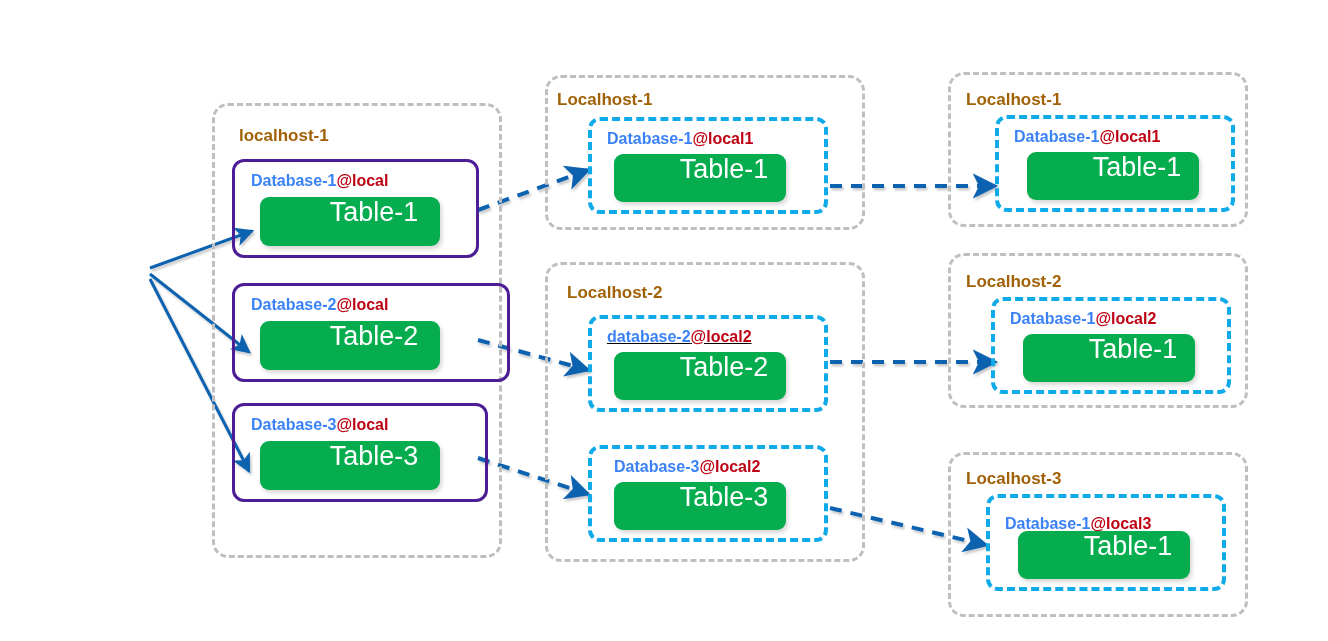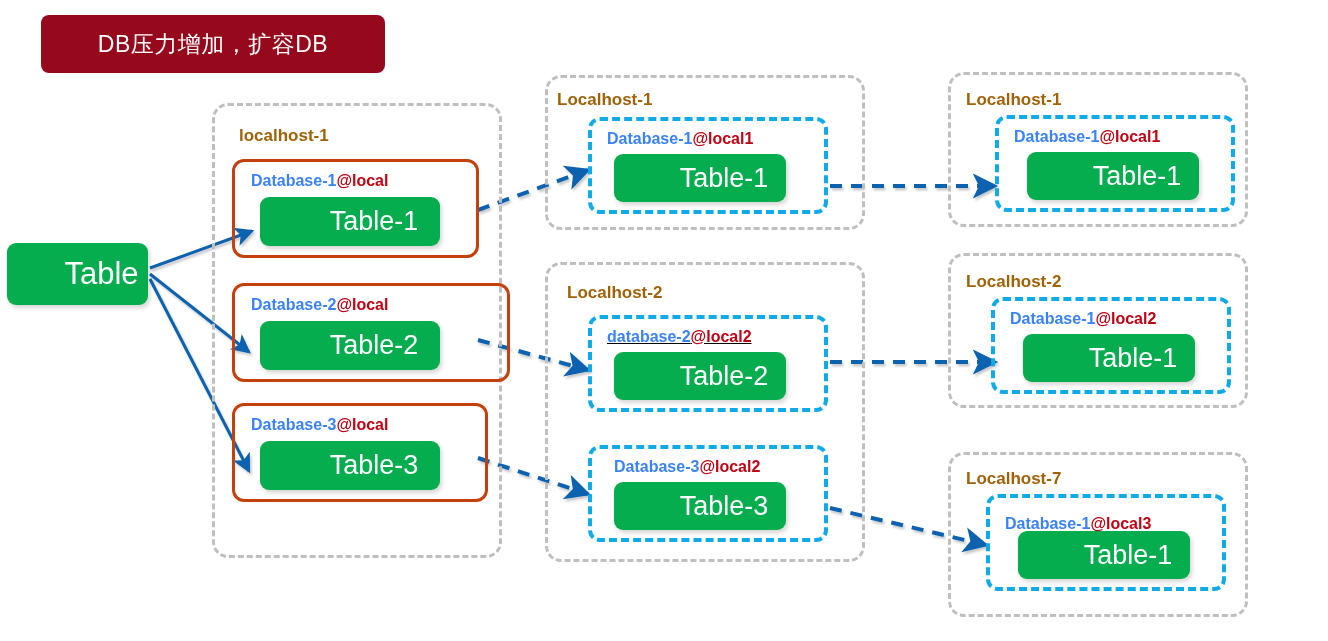--- a/index.html
+++ b/index.html
@@ -34,21 +34,20 @@
     font-size: 23px;
     letter-spacing: 0.5px;
   }
 
   
   .table-pill {
     background: #05AD4E;
     border-radius: 9px;
     color: #ffffff;
     display: flex;
-    align-items: center;
     justify-content: center;
     box-shadow: 2px 3px 4px rgba(0,0,0,0.16);
     box-sizing: border-box;
     padding-left: 48px;
   }
   .root-table {
     position: absolute;
     left: 7px;
     top: 243px;
     width: 141px;
@@ -73,21 +72,21 @@
   }
 
   
   .db-box {
     position: absolute;
     box-sizing: border-box;
     border-radius: 12px;
     background: transparent;
   }
   .db-box.solid {
-    border: 3px solid #c2410c;
+    border: 3px solid #4c1d95;
   }
   .db-box.dashed {
     border: 4px dashed #0FAAE8;
   }
   .db-title {
     position: absolute;
     white-space: nowrap;
     font-weight: bold;
     font-size: 16px;
     line-height: 1;
@@ -107,23 +106,20 @@
     width: 1328px;
     height: 641px;
     pointer-events: none;
   }
 </style>
 </head>
 <body>
 
 <div id="canvas">
 
-  <div class="banner">
-    <span>DB压力增加，扩容DB</span>
-  </div>
 
   <svg id="arrows" viewBox="0 0 1328 641">
     <defs>
       <marker id="ah-solid" markerWidth="7" markerHeight="7" refX="5.6" refY="3.2" orient="auto" markerUnits="strokeWidth">
         <path d="M0,0 L6.4,3.2 L0,6.4 L1.6,3.2 Z" fill="#1062B0"></path>
       </marker>
       <marker id="ah-dash" markerWidth="7" markerHeight="7" refX="5.6" refY="3.2" orient="auto" markerUnits="strokeWidth">
         <path d="M0,0 L6.4,3.2 L0,6.4 L1.6,3.2 Z" fill="#1062B0"></path>
       </marker>
       <filter id="arrow-shadow" x="-30%" y="-30%" width="180%" height="190%">
@@ -140,23 +136,20 @@
       <line x1="478" y1="210" x2="588" y2="170" stroke="#1062B0" stroke-width="4" stroke-dasharray="12,9" marker-end="url(#ah-dash)"></line>
       <line x1="478" y1="340" x2="588" y2="370" stroke="#1062B0" stroke-width="4" stroke-dasharray="12,9" marker-end="url(#ah-dash)"></line>
       <line x1="478" y1="458" x2="588" y2="494" stroke="#1062B0" stroke-width="4" stroke-dasharray="12,9" marker-end="url(#ah-dash)"></line>
 
       <line x1="830" y1="186" x2="995" y2="186" stroke="#1062B0" stroke-width="4" stroke-dasharray="12,9" marker-end="url(#ah-dash)"></line>
       <line x1="830" y1="362" x2="995" y2="362" stroke="#1062B0" stroke-width="4" stroke-dasharray="12,9" marker-end="url(#ah-dash)"></line>
       <line x1="830" y1="508" x2="986" y2="545" stroke="#1062B0" stroke-width="4" stroke-dasharray="12,9" marker-end="url(#ah-dash)"></line>
     </g>
   </svg>
 
-  <div class="table-pill root-table">
-    <span>Table</span>
-  </div>
 
   <div class="host-group" style="left:212px; top:103px; width:290px; height:455px;">
   </div>
   <div class="host-label" style="left:239px; top:126px;">localhost-1</div>
 
   <div class="db-box solid" style="left:232px; top:159px; width:247px; height:99px;">
     <div class="db-title" style="left:16px; top:11px;">
       <span class="dbname">Database-1</span><span class="host">@local</span>
     </div>
     <div class="table-pill" style="left:25px; top:35px; width:180px; height:49px; font-size:27px;">
@@ -238,21 +231,21 @@
     <div class="db-title" style="left:15px; top:10px;">
       <span class="dbname">Database-1</span><span class="host">@local2</span>
     </div>
     <div class="table-pill" style="left:28px; top:33px; width:172px; height:48px; font-size:27px;">
       <span>Table-1</span>
     </div>
   </div>
 
   <div class="host-group" style="left:948px; top:452px; width:300px; height:165px;">
   </div>
-  <div class="host-label" style="left:966px; top:469px;">Localhost-7</div>
+  <div class="host-label" style="left:966px; top:469px;">Localhost-3</div>
 
   <div class="db-box dashed" style="left:986px; top:494px; width:240px; height:97px;">
     <div class="db-title" style="left:15px; top:10px;margin-top:8px;">
       <span class="dbname">Database-1</span><span class="host">@local3</span>
     </div>
     <div class="table-pill" style="left:28px; top:33px; width:172px; height:48px; font-size:27px;">
       <span>Table-1</span>
     </div>
   </div>
 

